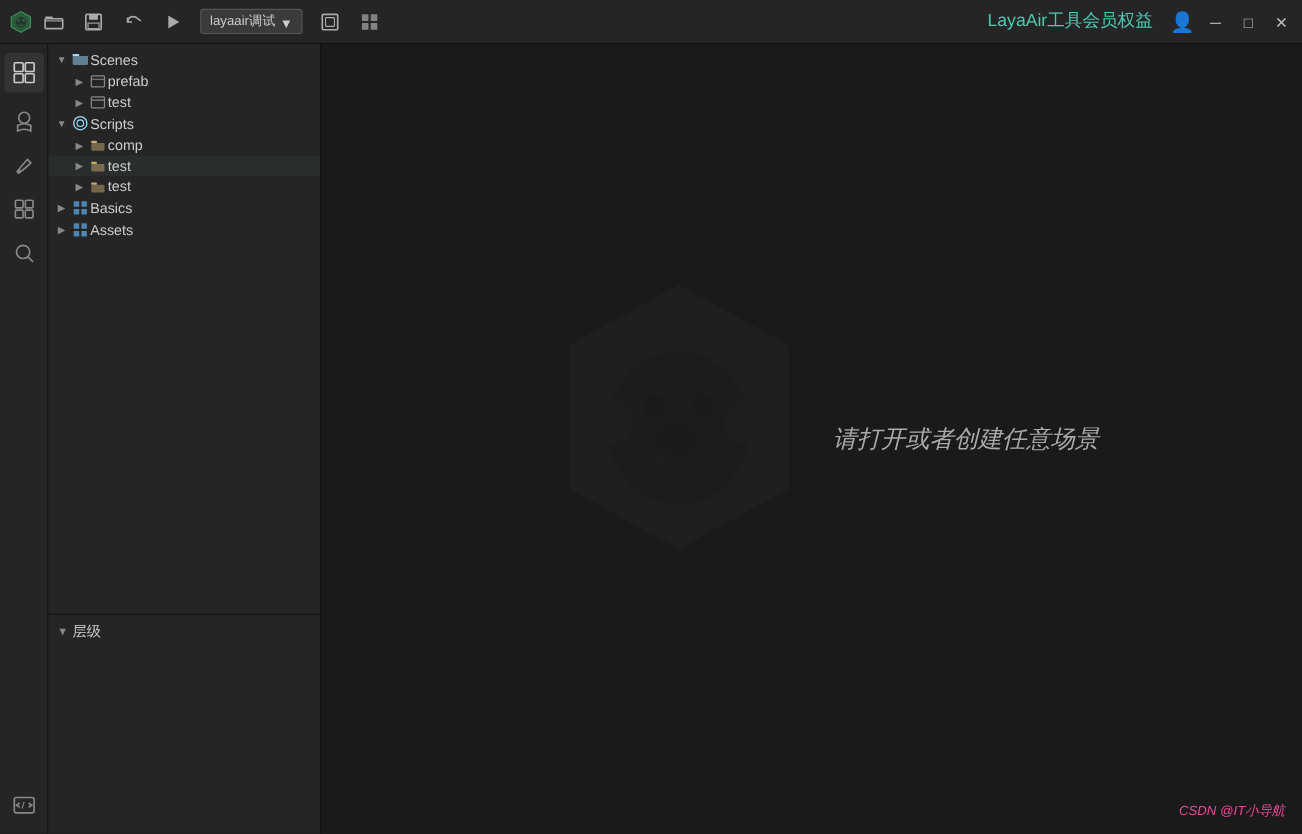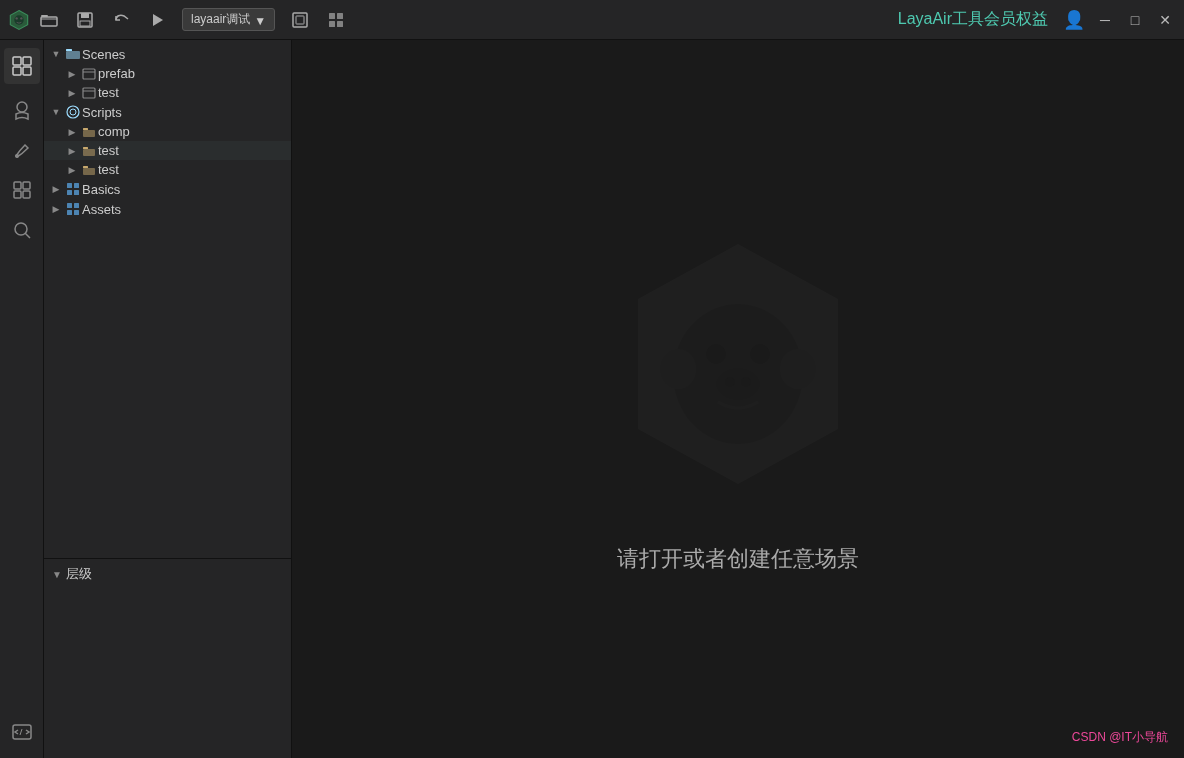--- a/index.html
+++ b/index.html
@@ -182,22 +182,23 @@
       cursor: pointer;
     }
 
     
     #content {
       flex: 1;
       background: #1a1a1a;
       display: flex;
       align-items: center;
       justify-content: center;
-      flex-direction: column;
+      flex-direction: row;
       position: relative;
+      font-style: italic;
     }
 
     
     .hex-logo {
       width: 280px;
       height: 280px;
       opacity: 0.18;
       margin-bottom: 40px;
     }
 

